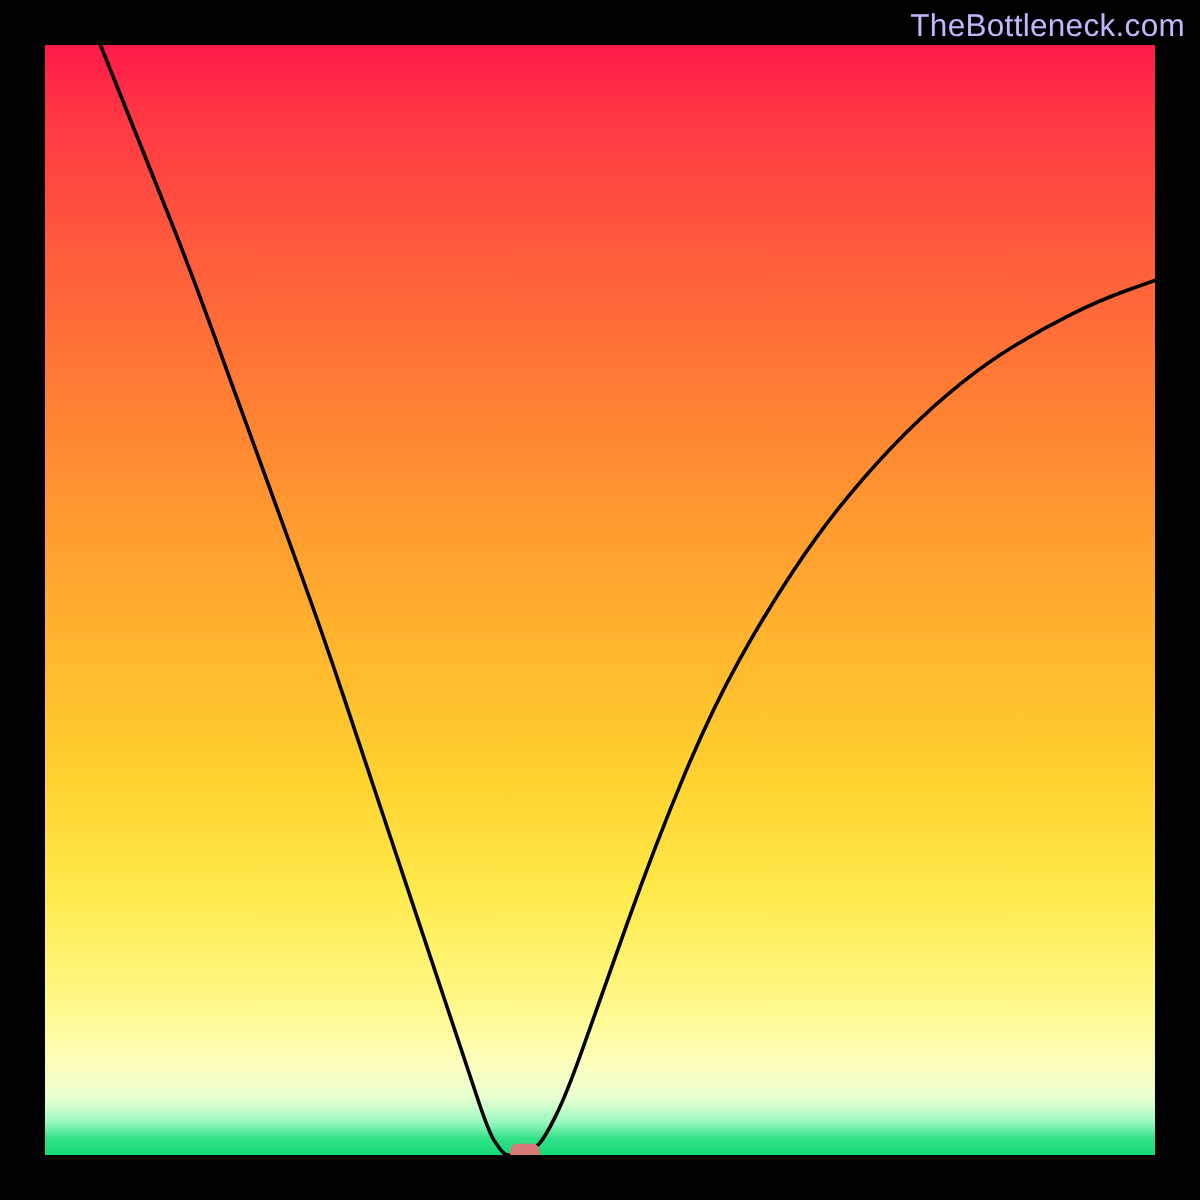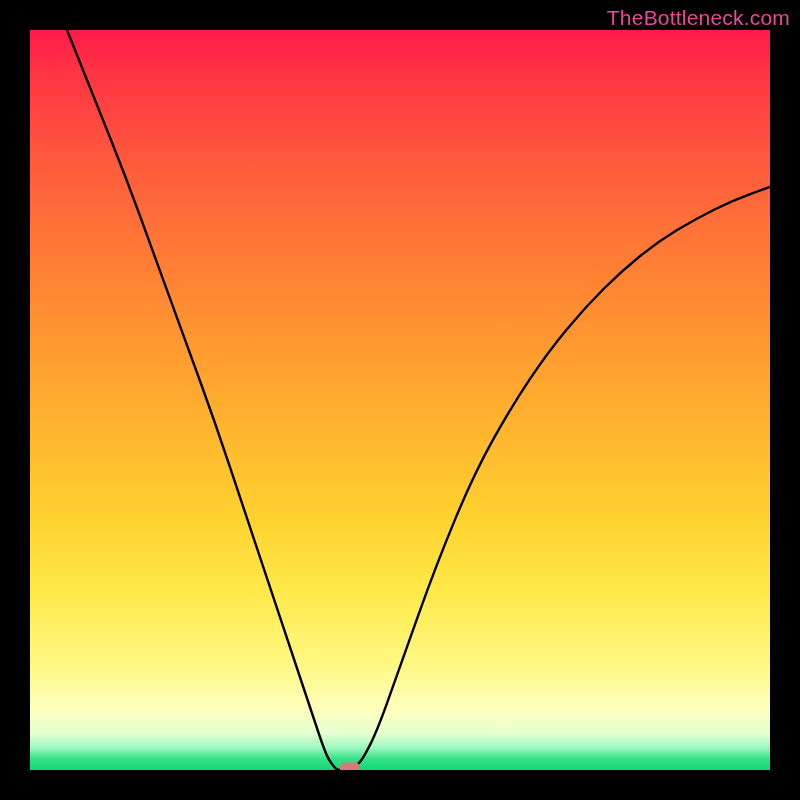--- a/index.html
+++ b/index.html
@@ -7,21 +7,21 @@
     width: 800px;
     height: 800px;
     background: #000;
     position: relative;
     font-family: Arial, Helvetica, sans-serif;
   }
   .watermark {
     position: absolute;
     top: 6px;
     right: 10px;
-    color: #ec4899;
+    color: #c4b5fd;
     font-size: 21px;
     font-weight: 500;
     letter-spacing: 0.2px;
     z-index: 10;
   }
   .plot-area {
     position: absolute;
     top: 30px;
     left: 30px;
     width: 740px;

